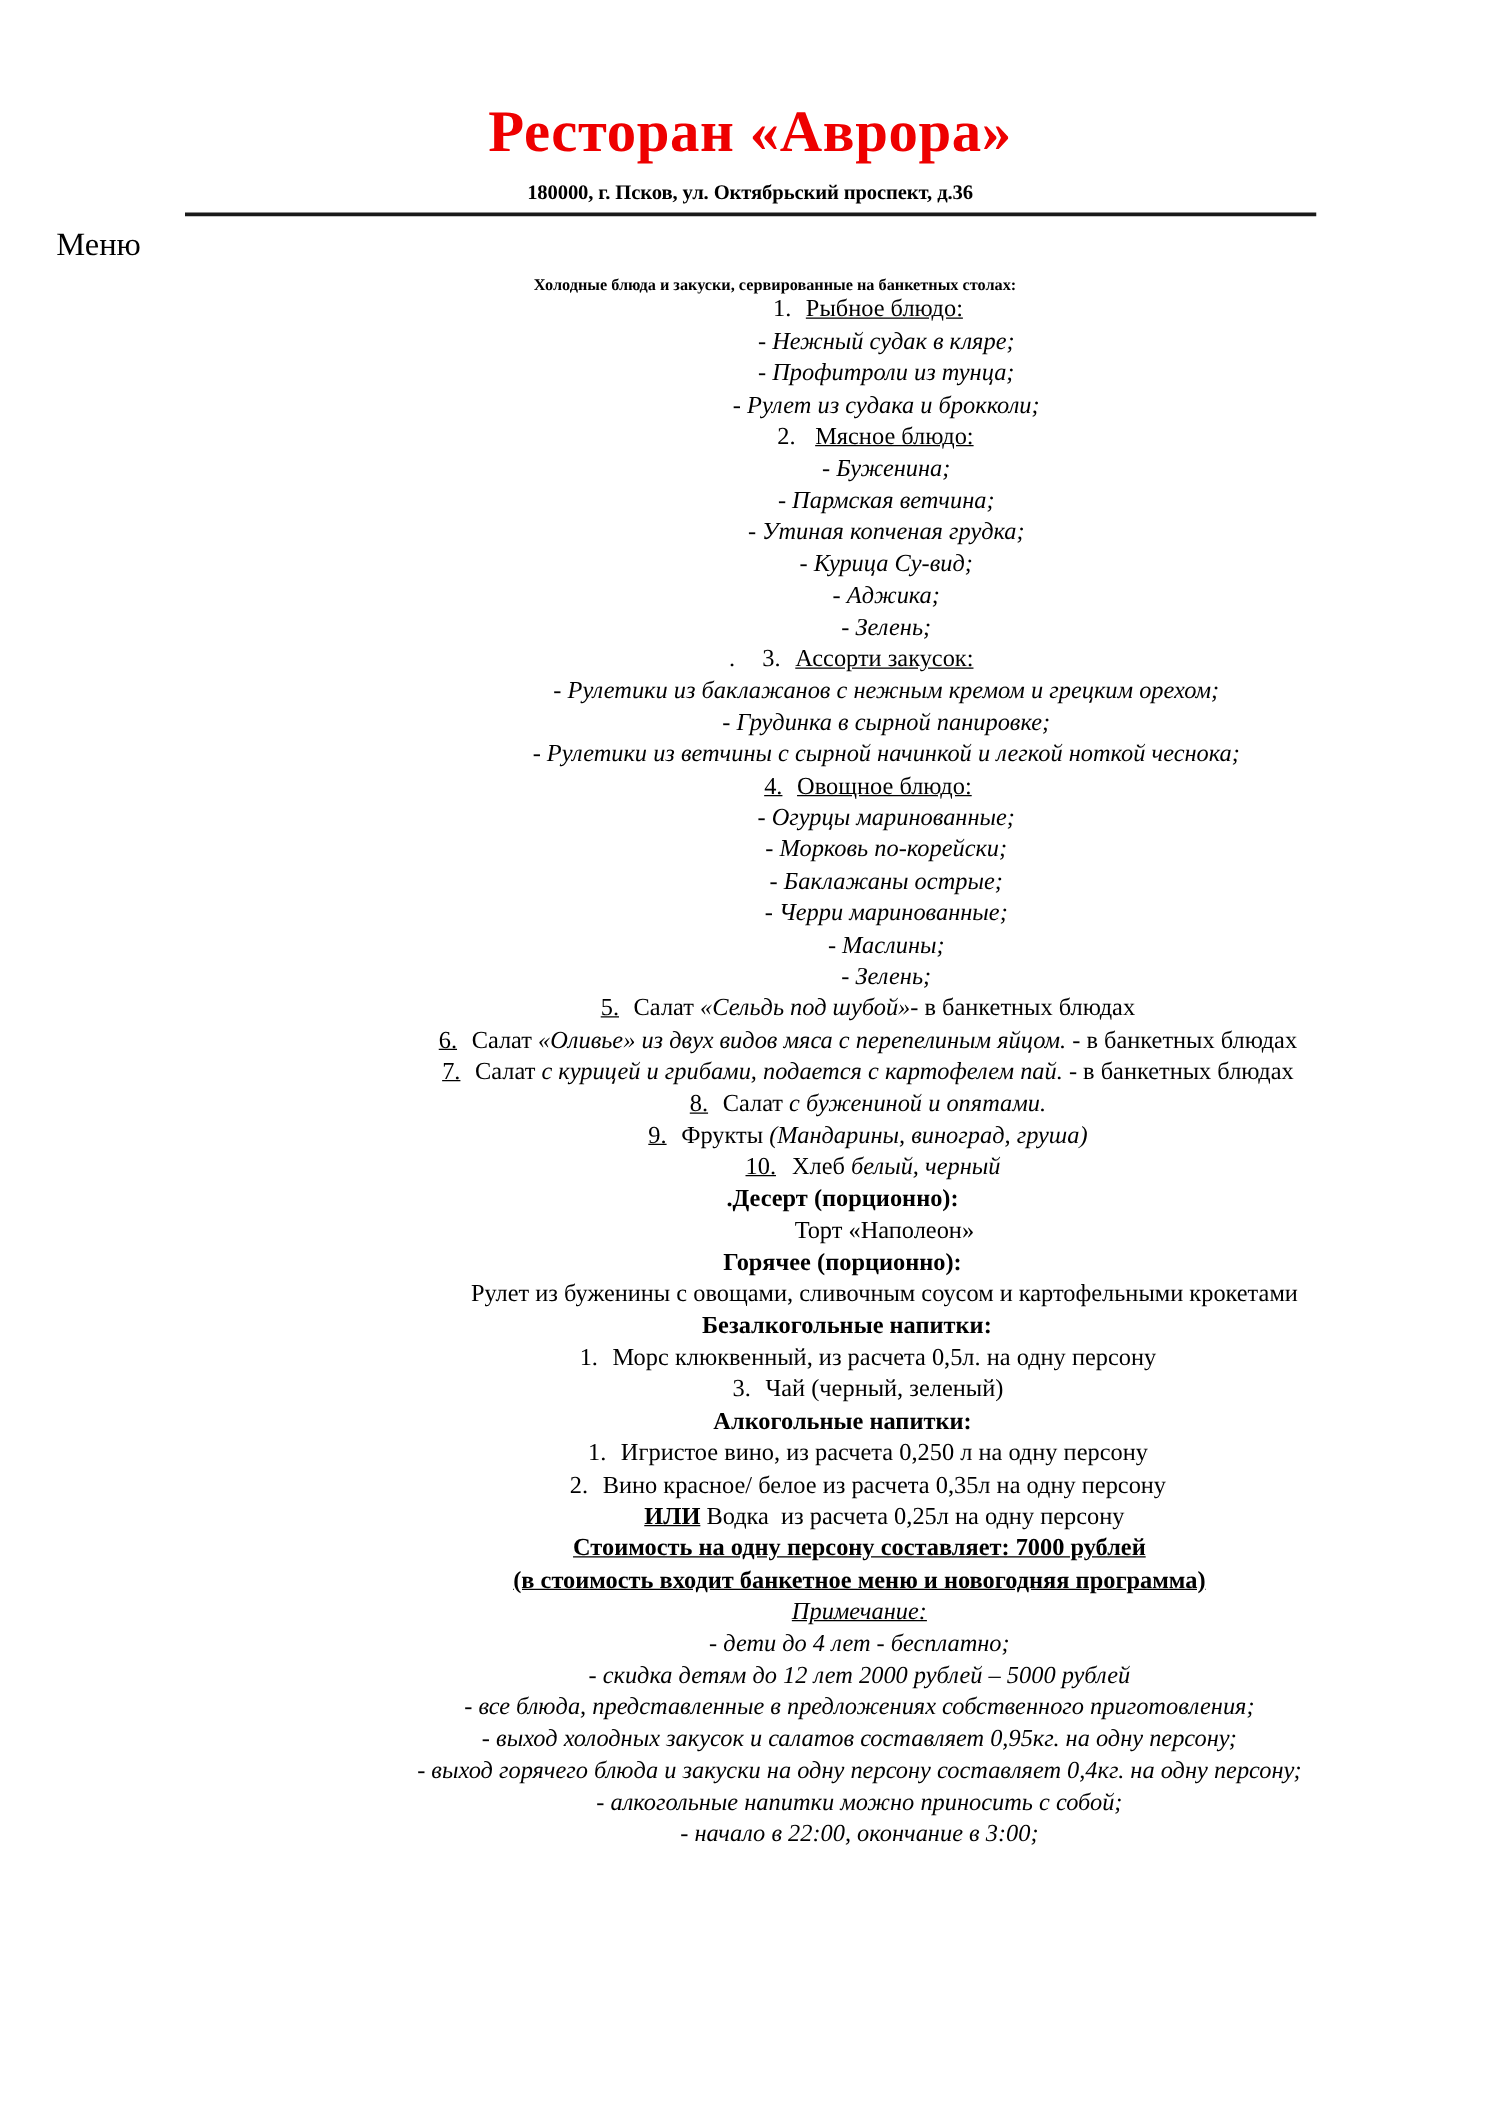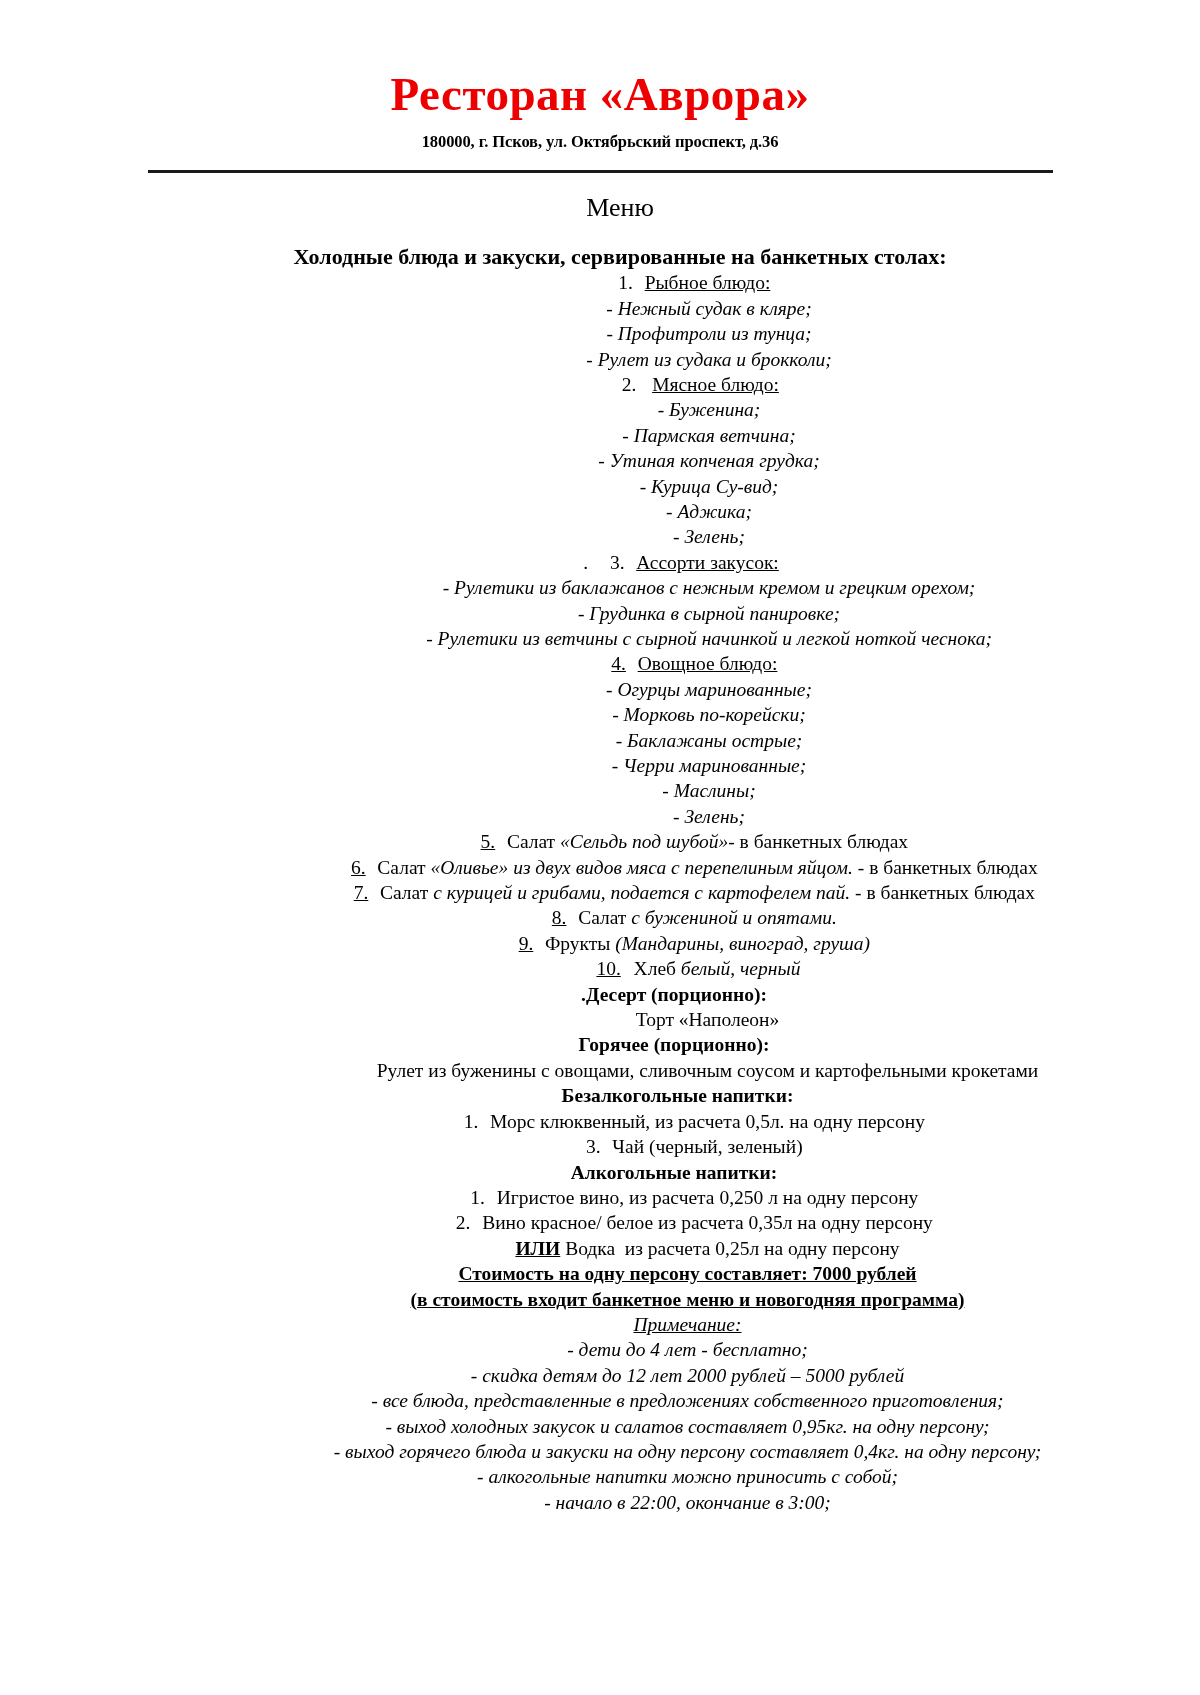--- a/index.html
+++ b/index.html
@@ -13,21 +13,21 @@
     font-family: "Liberation Serif", "DejaVu Serif", serif;
     color: #000000;
     position: relative;
     overflow: hidden;
   }
   .page {
     width: 1200px;
     height: 1318px;
     position: relative;
     box-sizing: border-box;
-    padding: 4px;
+    padding: 16px;
   }
 
   
   .hdr-title {
     text-align: center;
     color: #ee0000;
     font-weight: bold;
     font-size: 47px;
     line-height: 1.05;
     letter-spacing: 0.5px;
@@ -53,30 +53,30 @@
   }
 
   
   .content {
     position: absolute;
     left: 0;
     top: 176px;
     width: 1200px;
   }
   .menu-word {
-    text-align: center;
+    text-align: left;
     font-size: 26px;
     line-height: 1.15;
-    margin: 17px;
+    margin: 5px;
     padding-left: 40px;
   }
   .subhead {
     text-align: center;
     font-weight: bold;
-    font-size: 22px;
+    font-size: 13px;
     line-height: 1.2;
     margin: 0;
     padding-top: 4px;
     padding-left: 40px;
   }
 
   .ln {
     font-size: 19.5px;
     line-height: 25.4px;
     margin: 0;

